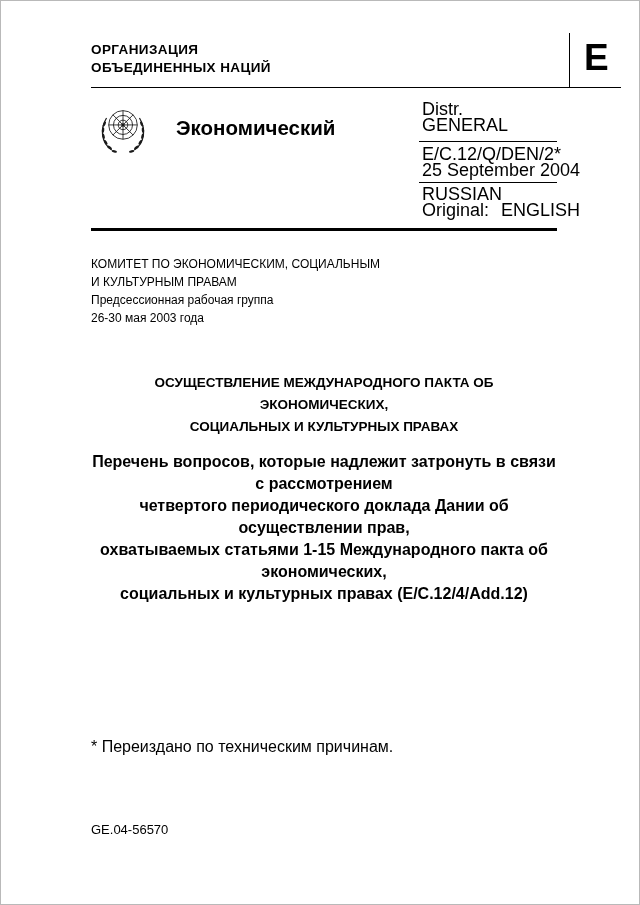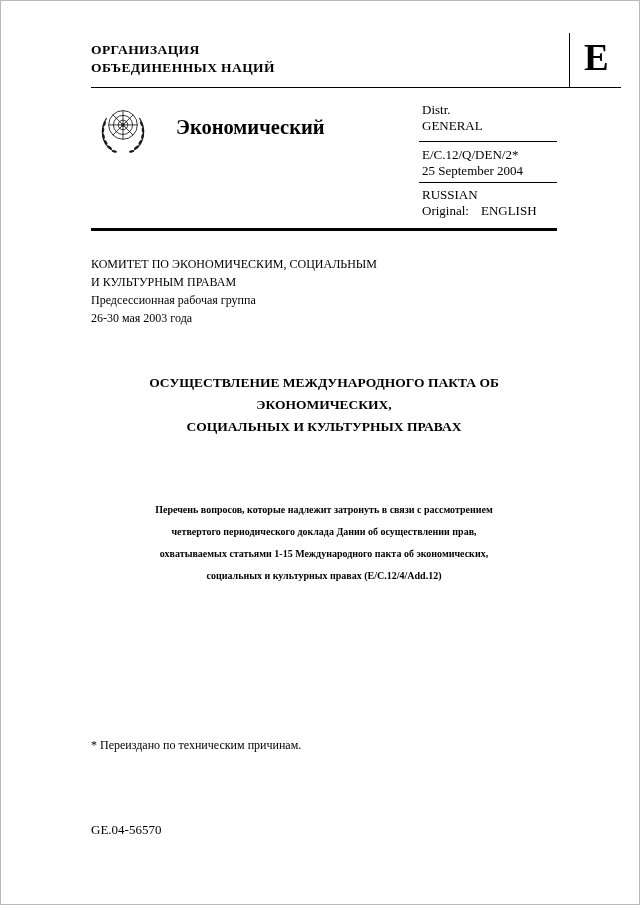--- a/index.html
+++ b/index.html
@@ -4,21 +4,21 @@
 <style>
   * { margin: 0; padding: 0; box-sizing: border-box; }
   html, body { background: #ffffff; }
   .page {
     position: relative;
     width: 640px;
     height: 905px;
     margin: 0 auto;
     background: #ffffff;
     color: #000000;
-    font-family: Liberation Serif, serif;
+    font-family: Liberation Sans, sans-serif;
     border: 1px solid #b9b9b9;
     overflow: hidden;
   }
 
   
   .org-name {
     position: absolute; left: 90px; top: 40px;
     font-weight: bold; font-size: 13.5px; line-height: 18px;
     letter-spacing: 0.4px;
   }
@@ -36,21 +36,21 @@
   }
 
   
   .emblem { position: absolute; left: 96px; top: 101px; width: 52px; height: 58px; }
   .council {
     position: absolute; left: 175px; top: 112px;
     font-size: 20.5px; font-weight: bold; line-height: 29px; text-align: center;
   }
 
   
-  .col-right { font-size: 13px; line-height: 15.5px; }
+  .col-right { font-size: 18px; line-height: 15.5px; }
   .distr-block { position: absolute; left: 421px; top: 101px; }
   .sep { position: absolute; height: 1px; background: #000; width: 138px; left: 418px; }
   .sep1 { top: 140px; }
   .sep2 { top: 181px; }
   .symbol-block { position: absolute; left: 421px; top: 146px; }
   .lang-block { position: absolute; left: 421px; top: 186px; }
   .orig-gap { display: inline-block; width: 12px; }
 
   .thick-rule {
     position: absolute; left: 90px; top: 227px;
@@ -63,25 +63,25 @@
     font-size: 12px; line-height: 18px;
   }
   .title-block {
     position: absolute; left: 90px; top: 371px; width: 466px;
     text-align: center; font-weight: bold;
     font-size: 13.5px; line-height: 22px;
   }
   .subtitle-block {
     position: absolute; left: 90px; top: 450px; width: 466px;
     text-align: center; font-weight: bold;
-    font-size: 10px; line-height: 22px; margin-top: 48px;
+    font-size: 16px; line-height: 22px;
   }
   .footnote {
     position: absolute; left: 90px; top: 737px;
-    font-size: 12px;
+    font-size: 16px;
   }
   .doc-number {
     position: absolute; left: 90px; top: 821px;
     font-size: 13px;
   }
 </style>
 </head>
 <body>
 
 <div class="page">

